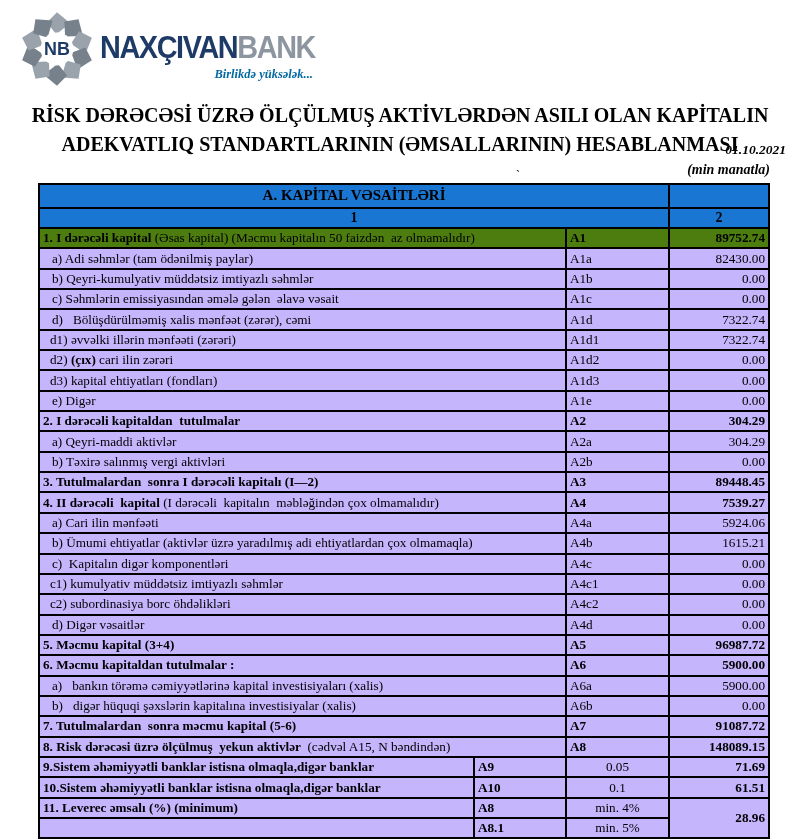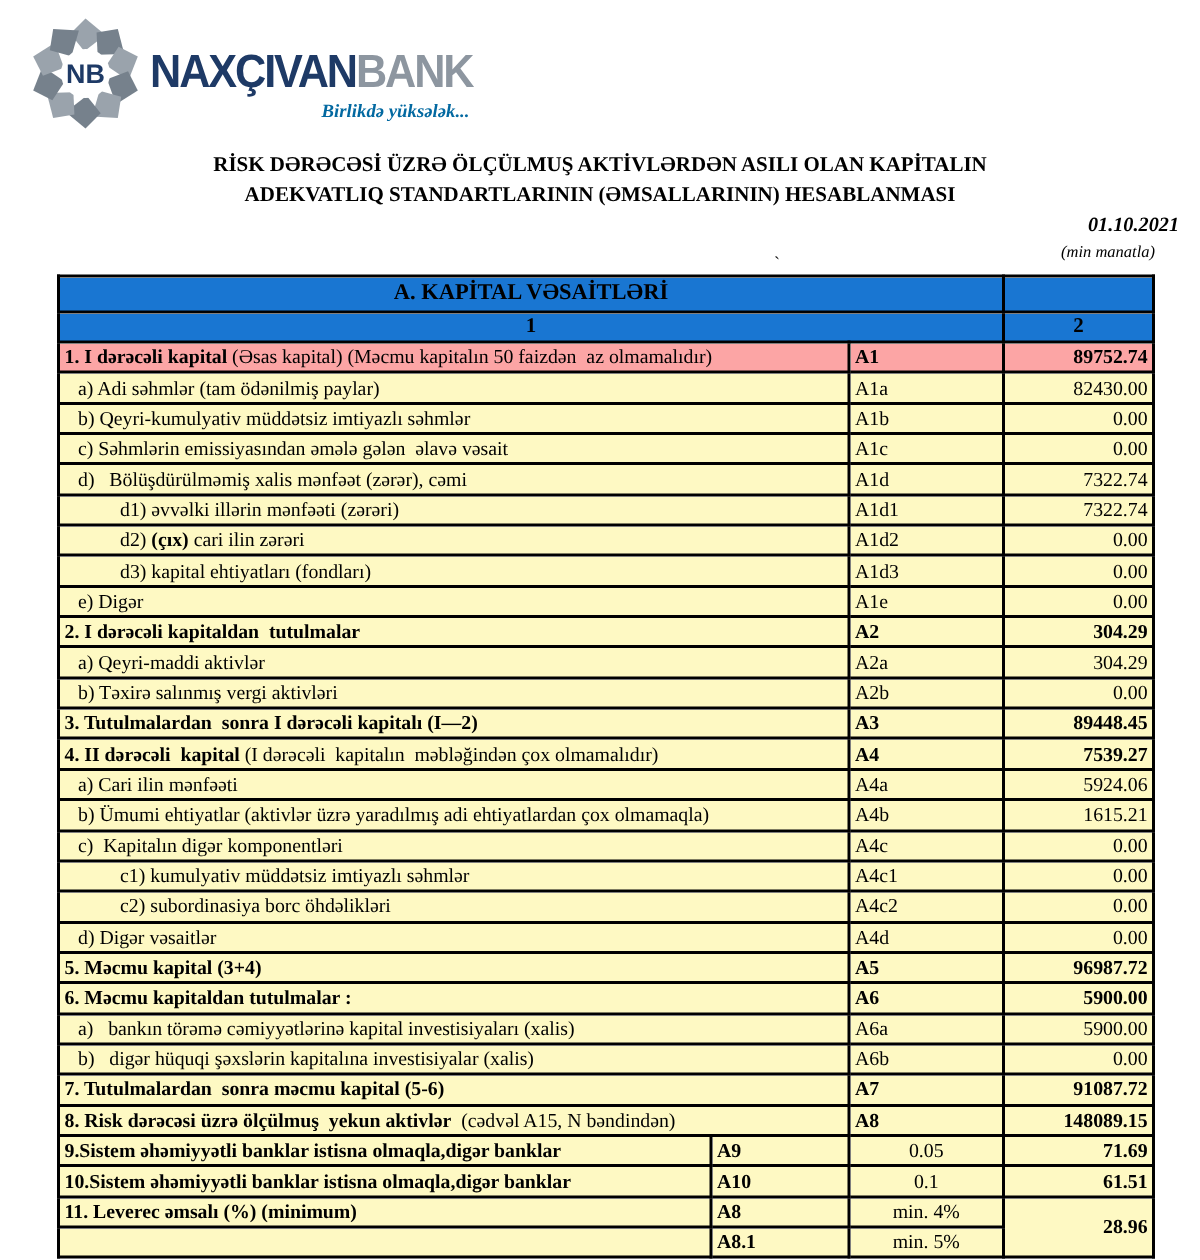--- a/index.html
+++ b/index.html
@@ -18,49 +18,49 @@
   .wm-primary{color:#1e3a66;}
   .wm-secondary{color:#8d96a0;}
   .tagline{
     position:absolute;left:100px;top:67px;width:213px;text-align:right;
     font-family:"Liberation Serif",serif;font-style:italic;font-weight:bold;
     font-size:12.5px;color:#0369a1;
   }
   
   .doc-title{
     position:absolute;left:0;top:101px;width:100%;text-align:center;
-    font-weight:bold;font-size:14px;line-height:1.45;
+    font-weight:bold;font-size:20px;line-height:1.45;
     font-family:"Liberation Serif",serif;
   }
   .doc-date{
     position:absolute;right:14px;top:142px;font-style:italic;font-weight:bold;
     font-size:13.5px;
   }
   .doc-unit{
-    position:absolute;right:30px;top:162px;font-style:italic;font-size:11px;
+    position:absolute;right:30px;top:162px;font-style:italic;font-size:14px;font-weight:bold;
   }
   .stray-mark{position:absolute;left:516px;top:168px;font-size:12px;}
   
   table.cap{
     position:absolute;left:38px;top:183px;width:730px;
     border-collapse:collapse;table-layout:fixed;
     font-size:13.2px;line-height:1.05;
   }
   table.cap td,table.cap th{
     border:2px solid #000;overflow:hidden;padding:0 3px;
   }
   tr.hdr1{height:24px;padding-left:44px;}
   tr.hdr2{height:20px;}
-  tr.data{height:20.35px;background:#fef9c3;}
-  tr.data.white{background:#fca5a5;}
+  tr.data{height:20.35px;background:#c4b5fd;}
+  tr.data.white{background:#4d7c0f;}
   th.section{background:#1976d2;text-align:center;font-size:15px;font-weight:bold;}
   th.colnum{background:#1976d2;text-align:center;font-size:14px;font-weight:bold;}
   td.lbl{text-align:left;white-space:pre;}
   td.lbl.ind1{padding-left:12px;}
-  td.lbl.ind2{padding-left:40px;}
+  td.lbl.ind2{padding-left:10px;}
   td.code{text-align:left;}
   td.code.left{text-align:left;}
   td.mid{text-align:center;font-weight:normal;}
   td.val{text-align:right;}
   .b{font-weight:bold;}
 </style>
 </head>
 <body>
 
 <div>

